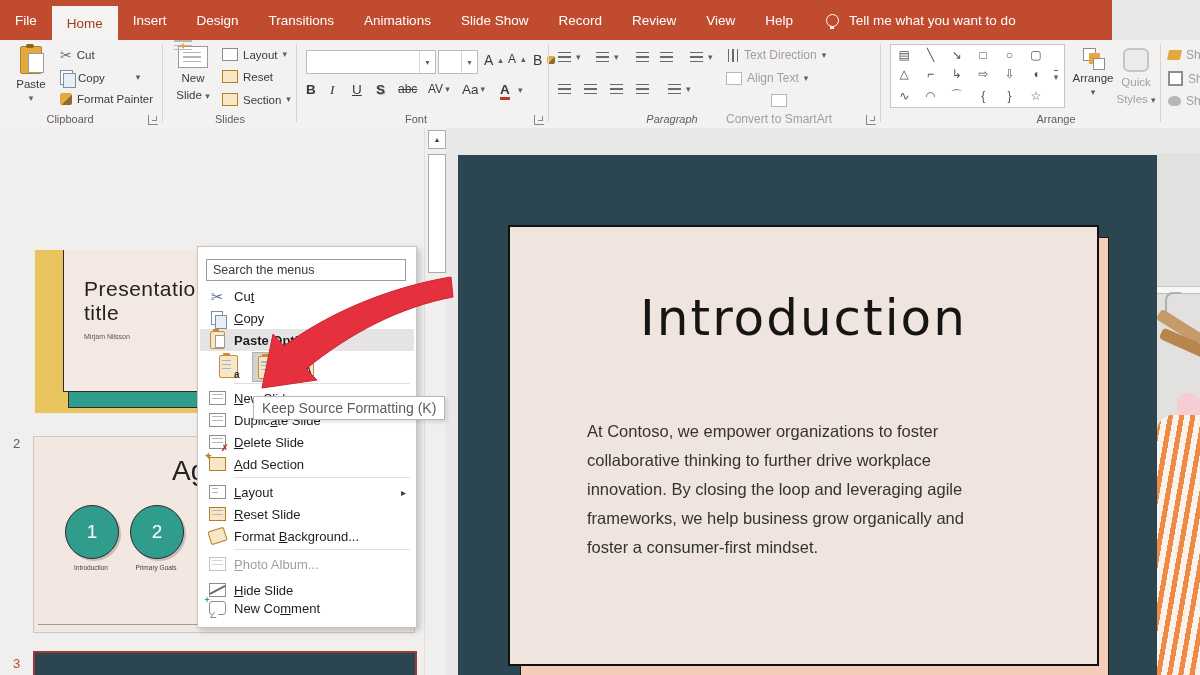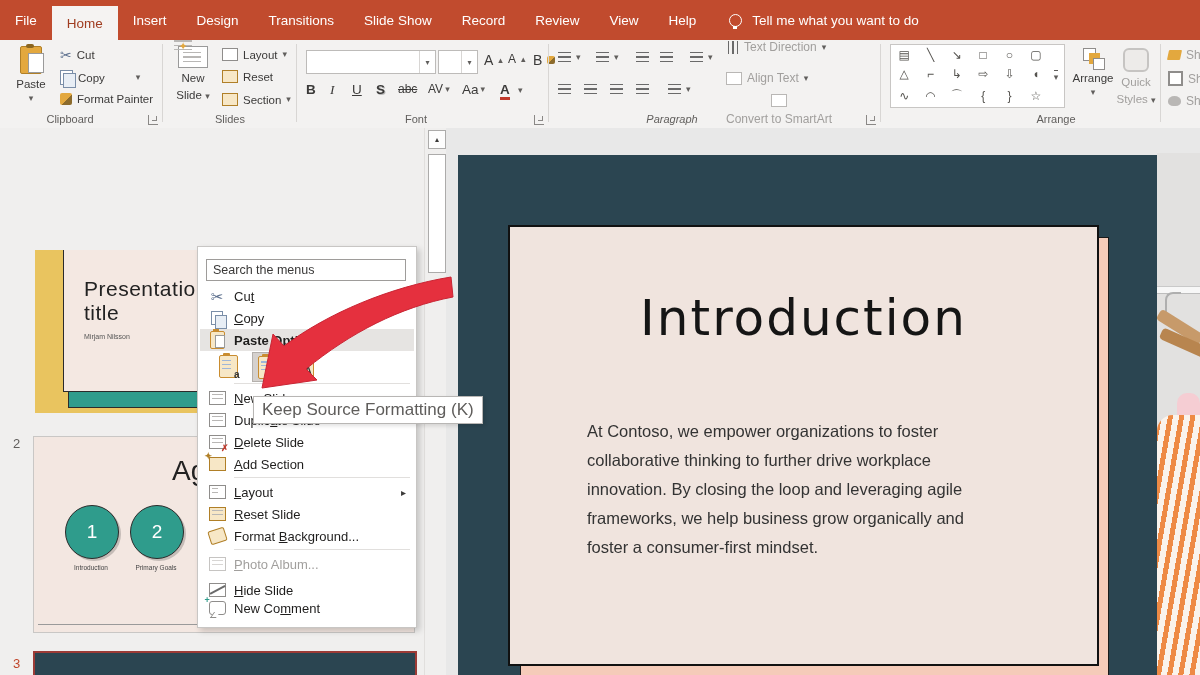--- a/index.html
+++ b/index.html
@@ -1,19 +1,19 @@
 <!DOCTYPE html>
 <html><head>
 <meta charset="utf-8">
 <style>
   html,body{margin:0;padding:0;background:#fff;}
   #app{position:relative;width:1200px;height:675px;overflow:hidden;font-family:"Liberation Sans",sans-serif;
        -webkit-font-smoothing:antialiased;background:#E8E8E8;}
   
-  .titlebar{position:absolute;left:0;top:0;width:1200px;height:40px;background:#C14B2E;display:flex;align-items:stretch;}
+  .titlebar{position:absolute;left:0;top:0;width:1112px;height:40px;background:#C14B2E;display:flex;align-items:stretch;}
   .tab{display:flex;align-items:center;padding:0 15px;color:#fff;font-size:13.5px;cursor:default;}
   .tab.active{background:#F5F3F2;color:#A03C20;margin-top:6px;}
   .tellme{display:flex;align-items:center;color:#fff;font-size:13.5px;margin-left:18px;gap:10px;text-align:right;}
   .bulb{width:11px;height:11px;border:1.6px solid #fff;border-radius:50%;position:relative;}
   .bulb:after{content:"";position:absolute;left:2.5px;top:11px;width:4px;height:3px;background:#fff;}
   
   .ribbon{position:absolute;left:0;top:40px;width:1200px;height:88px;background:#F3F2F1;border-bottom:1px solid #CFCDCB;font-size:11.5px;color:#3B3A39;}
   .gdiv{position:absolute;top:4px;height:78px;width:1px;background:#D8D6D4;}
   .glabel{position:absolute;top:73px;font-size:11px;color:#605E5C;text-align:center;}
   .dlg{position:absolute;top:75px;width:9px;height:9px;border-left:1px solid #8A8886;border-bottom:1px solid #8A8886;}
@@ -132,35 +132,36 @@
   .cmi.bubble{border-radius:3px;}
   .cmi.bubble:after{content:"";position:absolute;left:2px;bottom:-4px;width:5px;height:5px;background:#fff;border-left:1px solid #8F8D8B;border-bottom:1px solid #8F8D8B;transform:skewX(-35deg);}
   .ic-cut-m{color:#5E718F;font-size:15px;line-height:1;}
   .ic-copy-m{width:10px;height:12px;border:1px solid #7A8EA8;background:#fff;position:relative;}
   .ic-copy-m:before{content:"";position:absolute;left:2.5px;top:2.5px;width:10px;height:12px;border:1px solid #7A8EA8;background:#E8EEF5;}
   .pclip-sm{width:13px;height:16px;background:#F7E7C6;border:1.5px solid #C98C2F;border-radius:2px;position:relative;}
   .pclip-sm:before{content:"";position:absolute;left:2px;top:-3px;width:6px;height:3px;background:#C98C2F;}
   .pclip-sm:after{content:"";position:absolute;left:4px;top:3px;width:8px;height:11px;background:#fff;border:1px solid #9a9a9a;}
   
   .ttip{position:absolute;left:253px;top:396px;z-index:45;background:#fff;border:1px solid #B8B6B4;color:#5F5D5B;
-        font-size:17px;padding:3px 8px;white-space:nowrap;box-shadow:2px 2px 4px rgba(0,0,0,.12);}
+        font-size:14px;padding:3px 8px;white-space:nowrap;box-shadow:2px 2px 4px rgba(0,0,0,.12);}
   
   .arrow-annot{position:absolute;left:190px;top:255px;z-index:60;pointer-events:none;}
 </style>
 </head>
 <body>
 
 <div id="app">
 
   <div class="titlebar">
     <div class="tab">File</div>
     <div class="tab active">Home</div>
     <div class="tab">Insert</div>
     <div class="tab">Design</div>
     <div class="tab">Transitions</div>
+    <div class="tab">Animations</div>
     <div class="tab">Slide Show</div>
     <div class="tab">Record</div>
     <div class="tab">Review</div>
     <div class="tab">View</div>
     <div class="tab">Help</div>
     <div class="tellme">
       <span class="bulb"></span>
       <span>Tell me what you want to do</span>
     </div>
   </div>
@@ -294,21 +295,21 @@
     <div class="rbtn" style="left:610px;top:44px;">
         <span class="pmi"></span>
       </div>
     <div class="rbtn" style="left:636px;top:44px;">
         <span class="pmi"></span>
       </div>
     <div class="rbtn" style="left:668px;top:44px;">
       <span class="pmi"></span>
         <span class="chev">▾</span>
     </div>
-    <div class="rbtn grayed" style="left:726px;top:0;font-size:12px;">
+    <div class="rbtn grayed" style="left:726px;top:8px;font-size:12px;">
       <span class="pmi" style="transform:rotate(90deg);"></span>
       <span>Text Direction</span>
       <span class="chev">▾</span>
     </div>
     <div class="rbtn grayed" style="left:726px;top:31px;font-size:12px;">
       <span class="ic-sm" style="border-color:#B9B7B5;"></span>
       <span>Align Text</span>
       <span class="chev">▾</span>
     </div>
     <div class="rbtn grayed" style="left:726px;top:54px;font-size:12px;flex-direction:column;">

